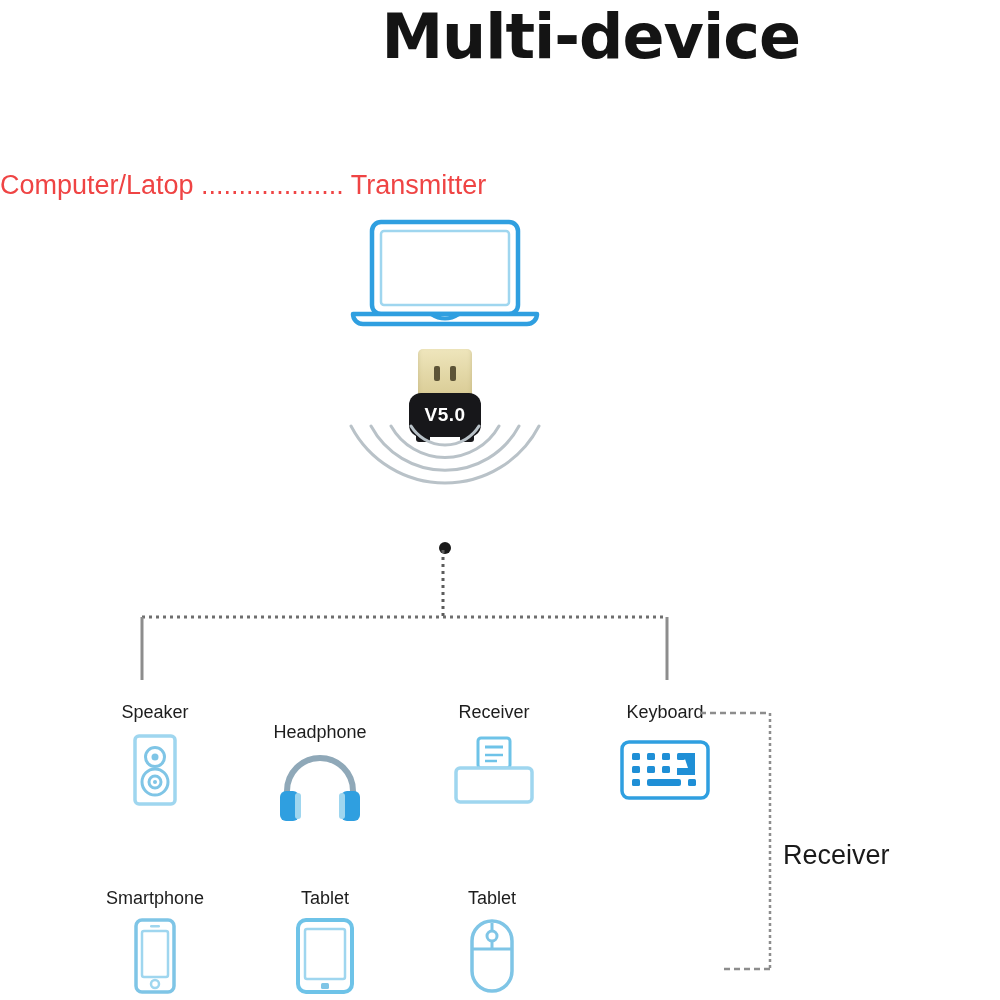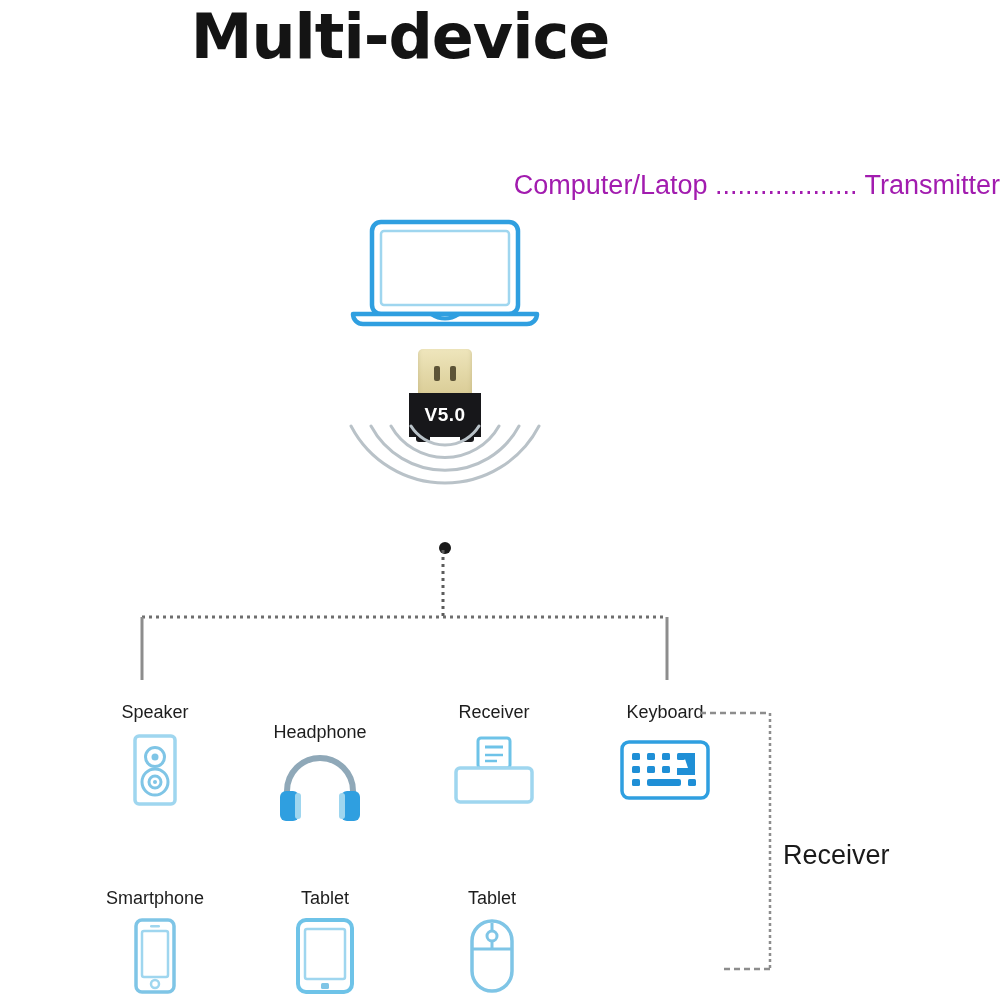--- a/index.html
+++ b/index.html
@@ -15,39 +15,39 @@
     font-family: "Liberation Sans", sans-serif;
     color: #1a1a1a;
   }
 
   
   #page-title {
     position: absolute;
     left: 0;
     top: 2px;
     width: 800px;
-    text-align: center;
+    text-align: right;
     font-size: 62px;
     line-height: 70px;
     font-weight: 800;
     letter-spacing: -1px;
     color: #141414;
     font-family: "DejaVu Sans", sans-serif;
   }
 
   
   #transmitter-caption {
     position: absolute;
     left: 0;
     top: 168px;
     width: 1000px;
-    text-align: right;
+    text-align: left;
     font-size: 27px;
     line-height: 34px;
-    color: #a21caf;
+    color: #ef4444;
     white-space: pre;
     font-family: "Liberation Sans", sans-serif;
   }
 
   
   #laptop-icon {
     position: absolute;
     left: 345px;
     top: 218px;
     width: 200px;
@@ -82,21 +82,21 @@
   }
   #dongle-pin-1 { left: 16px; }
   #dongle-pin-2 { left: 32px; }
   #dongle-body {
     position: absolute;
     left: 0px;
     top: 44px;
     width: 72px;
     height: 44px;
     background: #17171a;
-    border-radius: 0;
+    border-radius: 12px;
     display: flex;
     align-items: center;
     justify-content: center;
   }
   #dongle-version {
     color: #ffffff;
     font-size: 19px;
     font-weight: 700;
     letter-spacing: .5px;
     font-family: "Liberation Sans", sans-serif;

